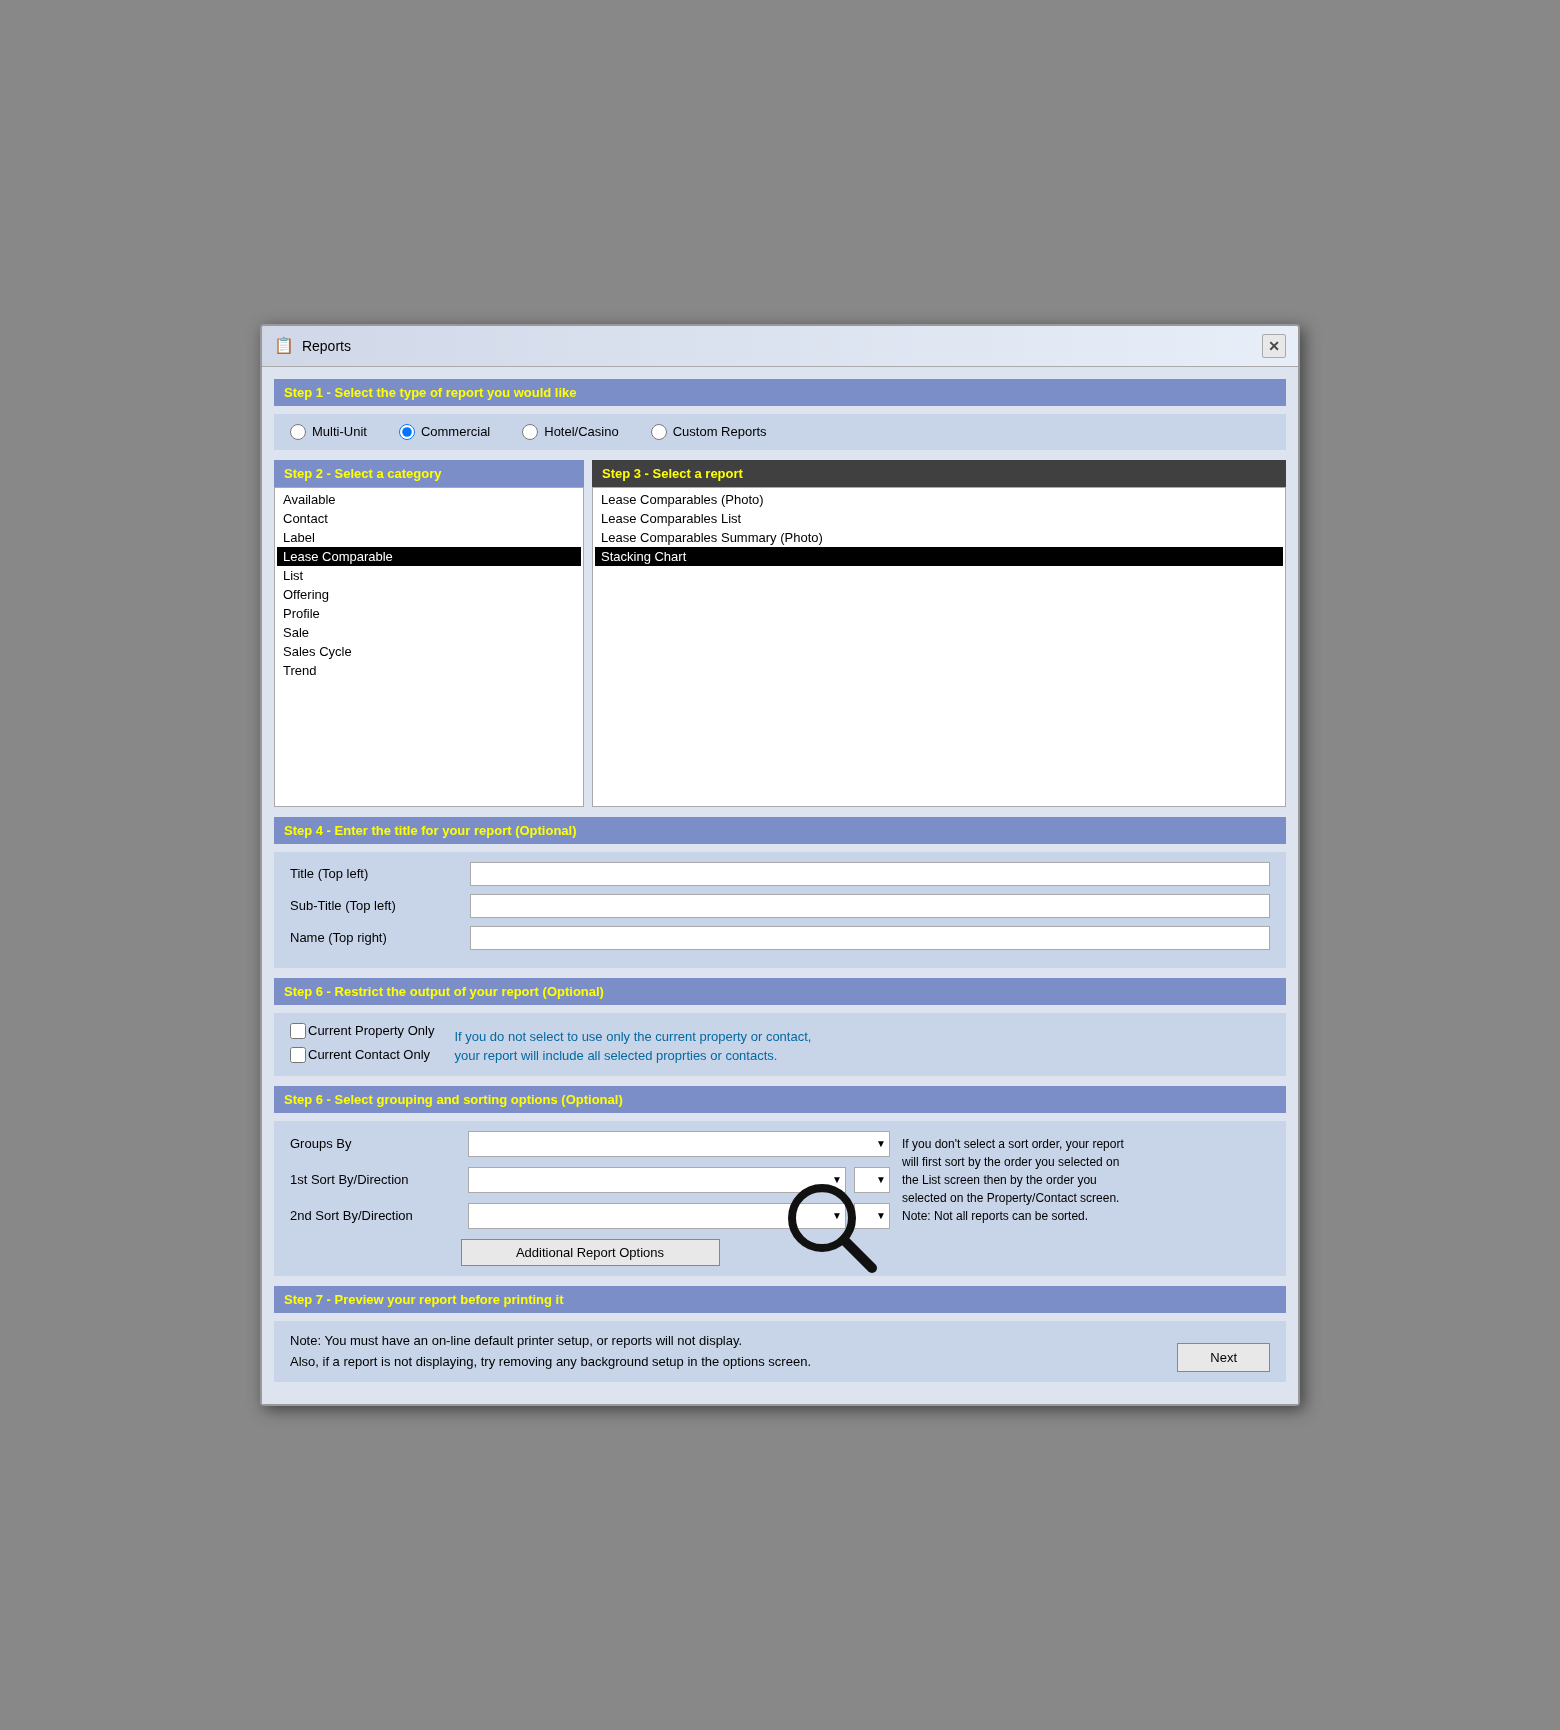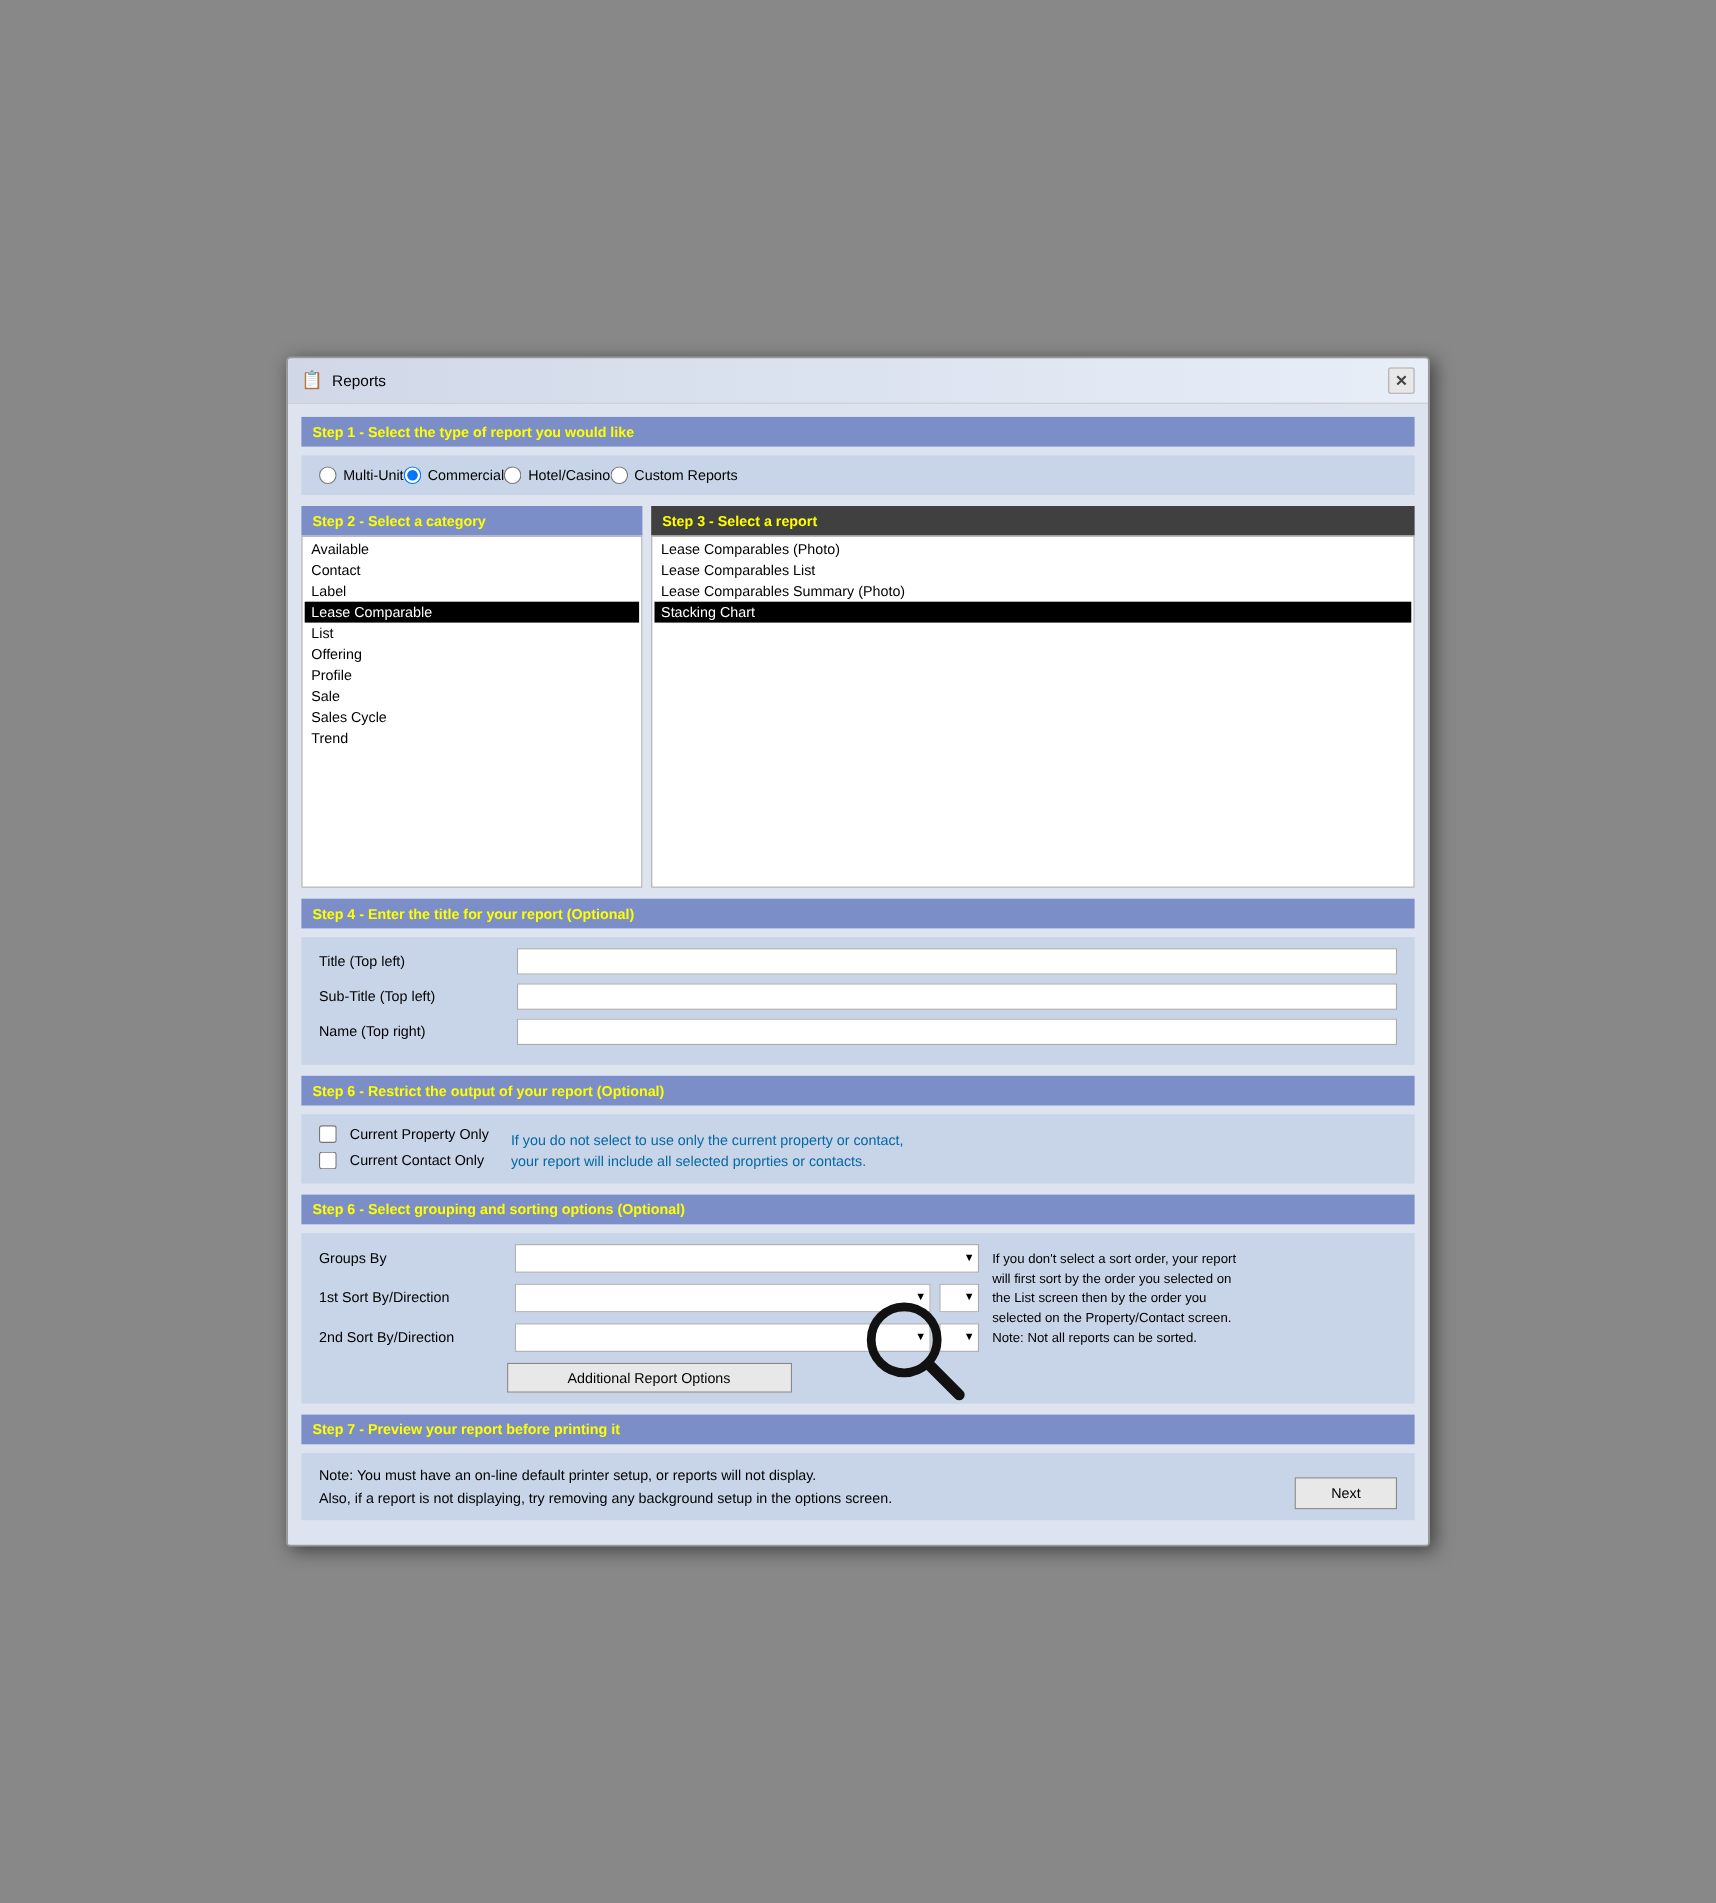--- a/index.html
+++ b/index.html
@@ -70,20 +70,21 @@
     }
     .step-section {
       margin-bottom: 10px;
     }
     
     .radio-row {
       background: #c8d4e8;
       padding: 10px 16px;
       display: flex;
       align-items: center;
+      gap: 32px;
       margin-bottom: 10px;
     }
     .radio-item {
       display: flex;
       align-items: center;
       gap: 6px;
       cursor: pointer;
     }
     .radio-item input[type="radio"] {
       width: 16px;
@@ -173,21 +174,21 @@
       gap: 20px;
     }
     .checkbox-col {
       display: flex;
       flex-direction: column;
       gap: 8px;
     }
     .checkbox-item {
       display: flex;
       align-items: center;
-      gap: 12px;
+      gap: 2px;
       font-size: 13px;
     }
     .checkbox-item input[type="checkbox"] {
       width: 16px;
       height: 16px;
     }
     .step5-note {
       font-size: 13px;
       color: #0369a1;
       line-height: 1.5;

